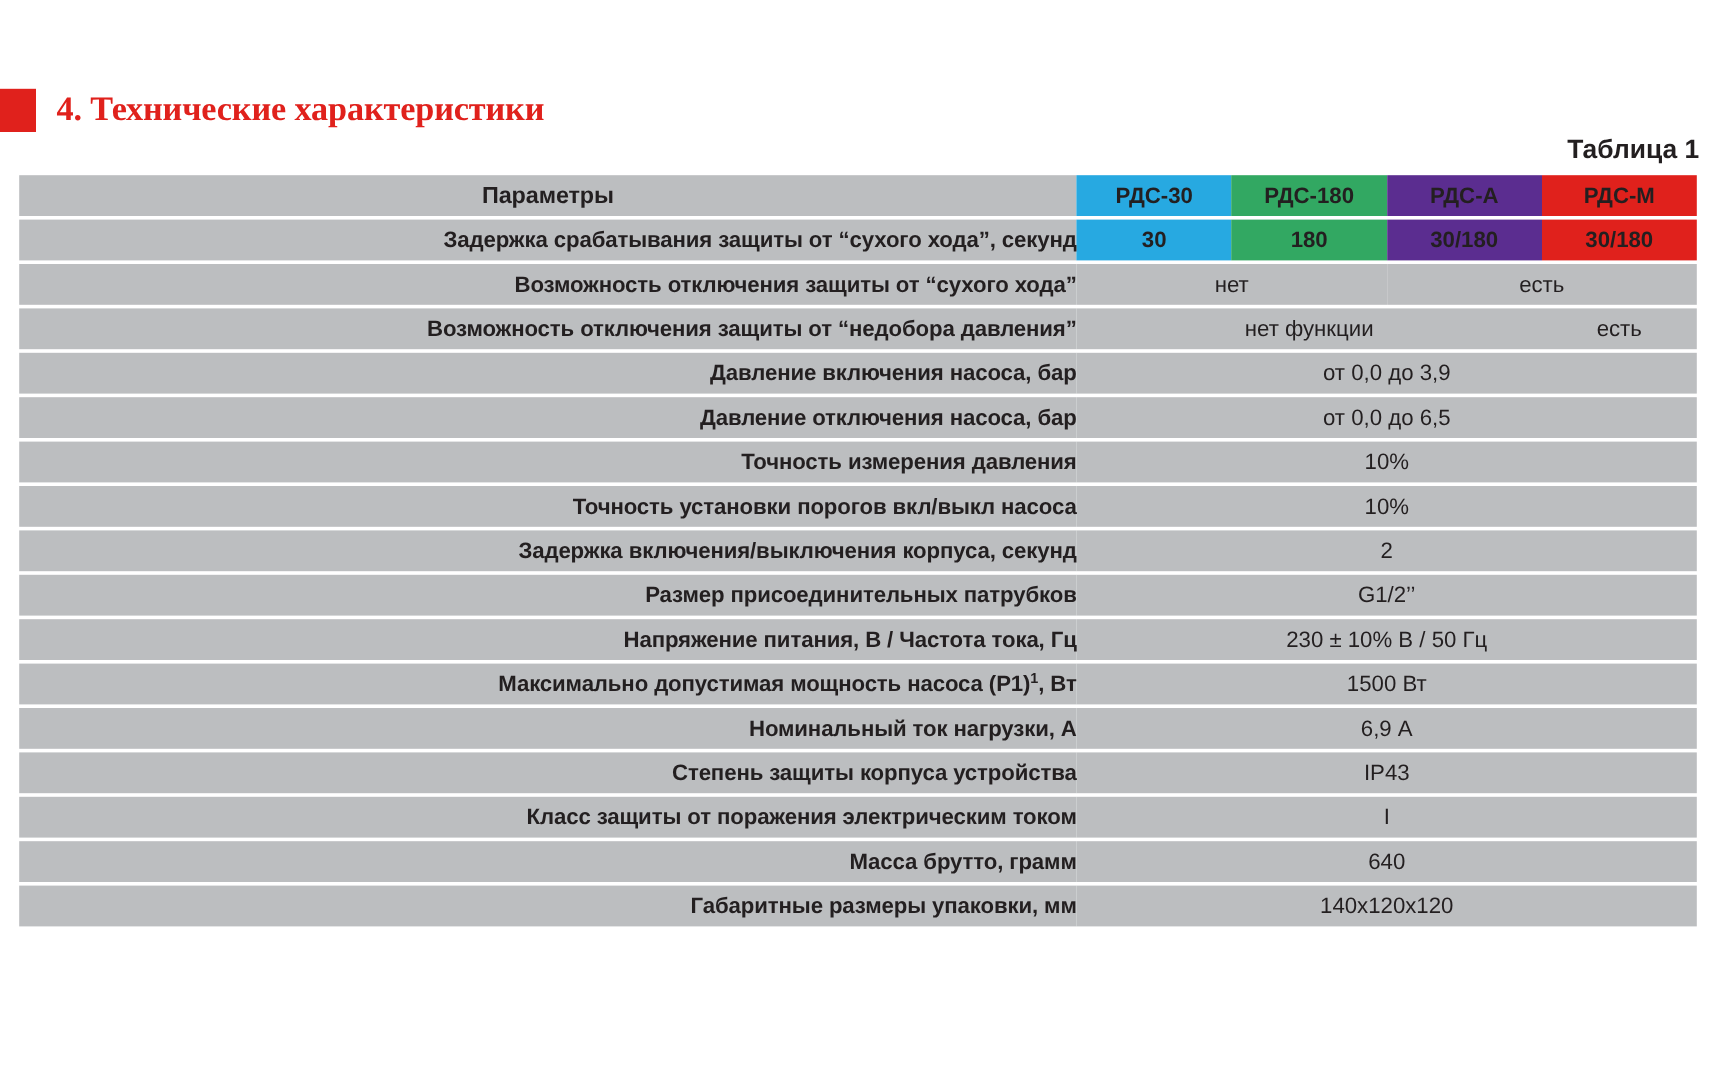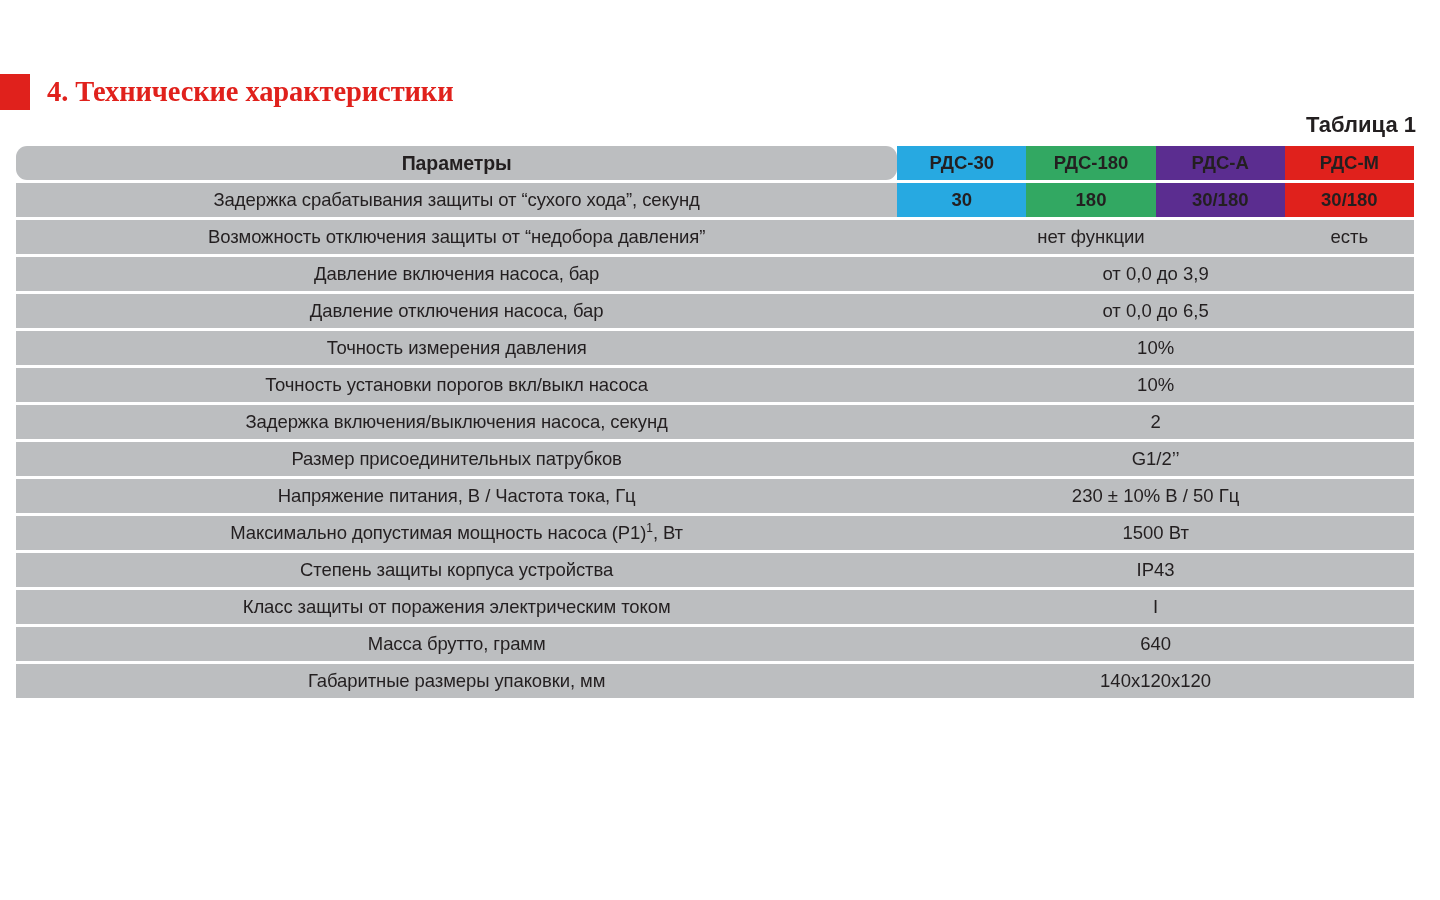--- a/index.html
+++ b/index.html
@@ -73,30 +73,30 @@
     vertical-align: middle;
     font-size: 18.5px;
     background: #bcbec0;
     color: #231f20;
   }
   .col-param { width: 880px; }
   .col-v { width: 129px; }
 
   td.param {
     padding-left: 18px;
-    text-align: center;
+    text-align: right;
     white-space: nowrap;
     letter-spacing: -0.1px;
+    font-weight: bold;
   }
   td.param.header {
     text-align: center;
     font-weight: bold;
     font-size: 19.5px;
     padding-left: 0;
-    border-radius: 11px;
   }
   td.val {
     text-align: center;
     font-weight: bold;
     font-size: 19px;
     color: #ffffff;
     margin-top: 13px;
   }
   td.valplain {
     text-align: center;
@@ -142,20 +142,25 @@
             <td class="val c-m">РДС-М</td>
           </tr>
           <tr>
             <td class="param">Задержка срабатывания защиты от “сухого хода”, секунд</td>
             <td class="val c-30">30</td>
             <td class="val c-180">180</td>
             <td class="val c-a">30/180</td>
             <td class="val c-m">30/180</td>
           </tr>
           <tr>
+            <td class="param">Возможность отключения защиты от “сухого хода”</td>
+            <td class="valplain" colspan="2">нет</td>
+            <td class="valplain" colspan="2">есть</td>
+          </tr>
+          <tr>
             <td class="param">Возможность отключения защиты от “недобора давления”</td>
             <td class="valplain" colspan="3">нет функции</td>
             <td class="valplain" colspan="1">есть</td>
           </tr>
           <tr>
             <td class="param">Давление включения насоса, бар</td>
             <td class="valplain" colspan="4">от 0,0 до 3,9</td>
           </tr>
           <tr>
             <td class="param">Давление отключения насоса, бар</td>
@@ -163,34 +168,38 @@
           </tr>
           <tr>
             <td class="param">Точность измерения давления</td>
             <td class="valplain" colspan="4">10%</td>
           </tr>
           <tr>
             <td class="param">Точность установки порогов вкл/выкл насоса</td>
             <td class="valplain" colspan="4">10%</td>
           </tr>
           <tr>
-            <td class="param">Задержка включения/выключения насоса, секунд</td>
+            <td class="param">Задержка включения/выключения корпуса, секунд</td>
             <td class="valplain" colspan="4">2</td>
           </tr>
           <tr>
             <td class="param">Размер присоединительных патрубков</td>
             <td class="valplain" colspan="4">G1/2’’</td>
           </tr>
           <tr>
             <td class="param">Напряжение питания, В / Частота тока, Гц</td>
             <td class="valplain" colspan="4">230 ± 10% В / 50 Гц</td>
           </tr>
           <tr>
             <td class="param">Максимально допустимая мощность насоса (P1)<sup class="fn">1</sup>, Вт</td>
             <td class="valplain" colspan="4">1500 Вт</td>
+          </tr>
+          <tr>
+            <td class="param">Номинальный ток нагрузки, А</td>
+            <td class="valplain" colspan="4">6,9 А</td>
           </tr>
           <tr>
             <td class="param">Степень защиты корпуса устройства</td>
             <td class="valplain" colspan="4">IP43</td>
           </tr>
           <tr>
             <td class="param">Класс защиты от поражения электрическим током</td>
             <td class="valplain" colspan="4">I</td>
           </tr>
           <tr>

